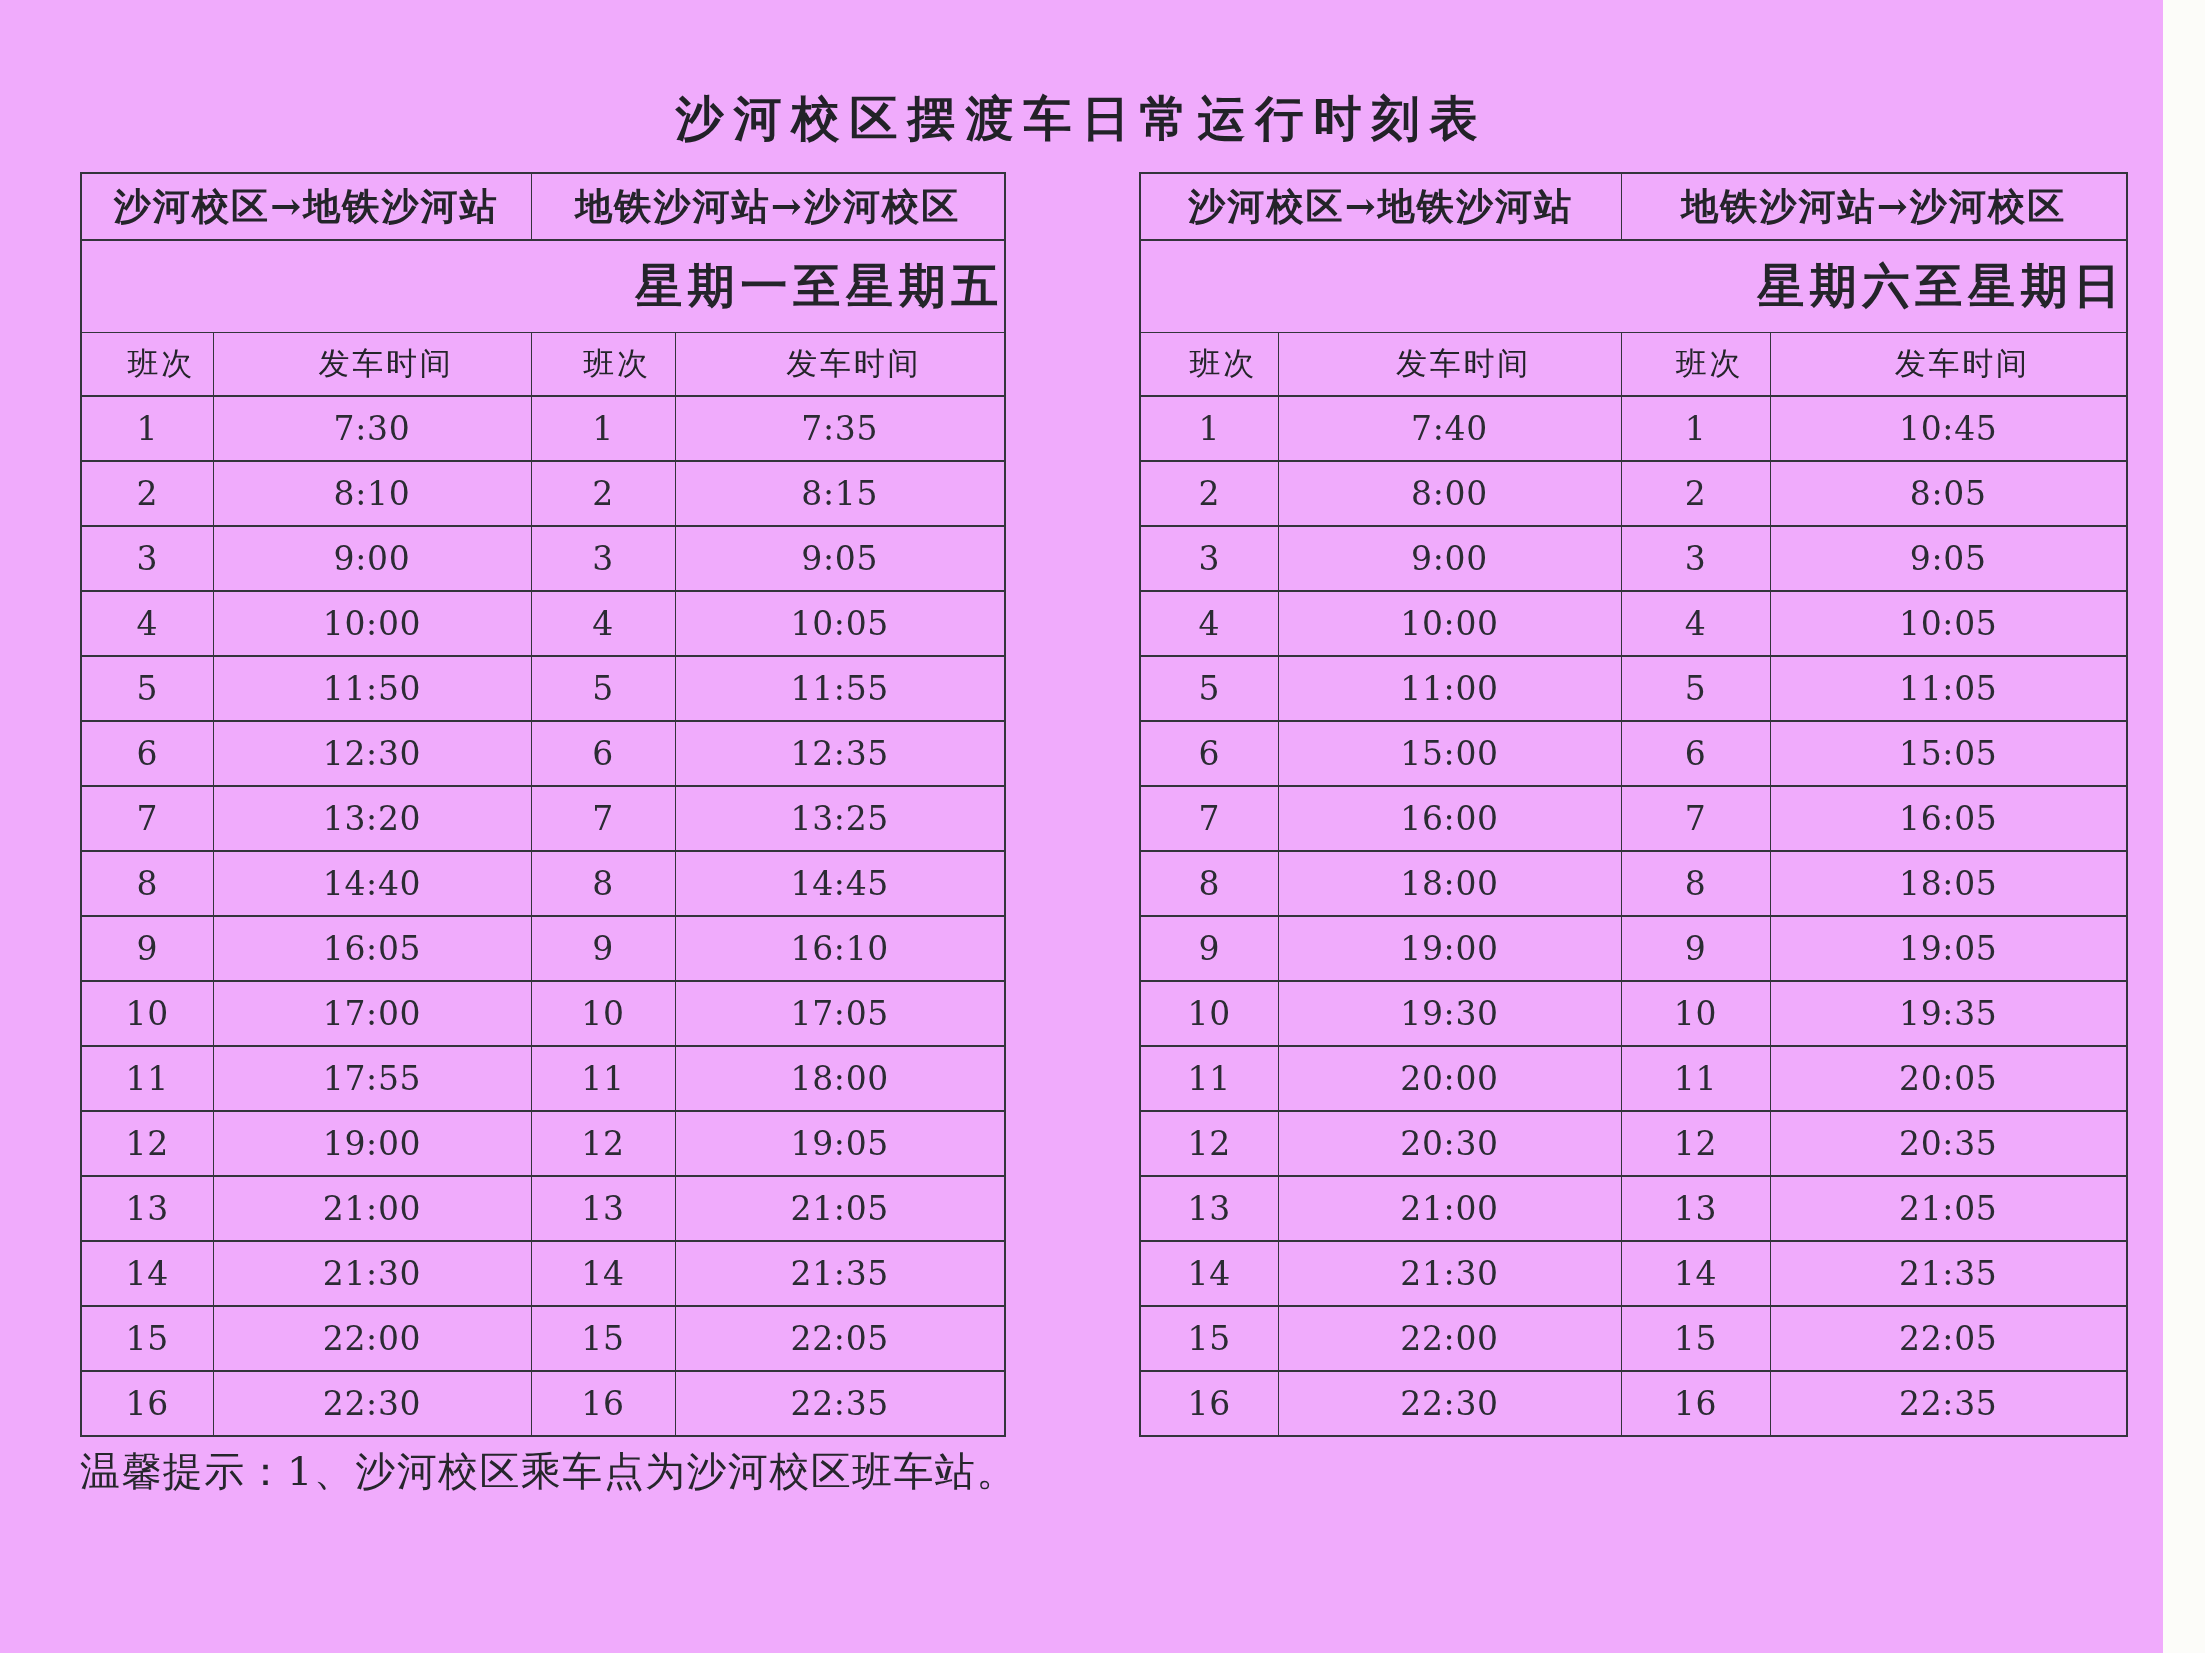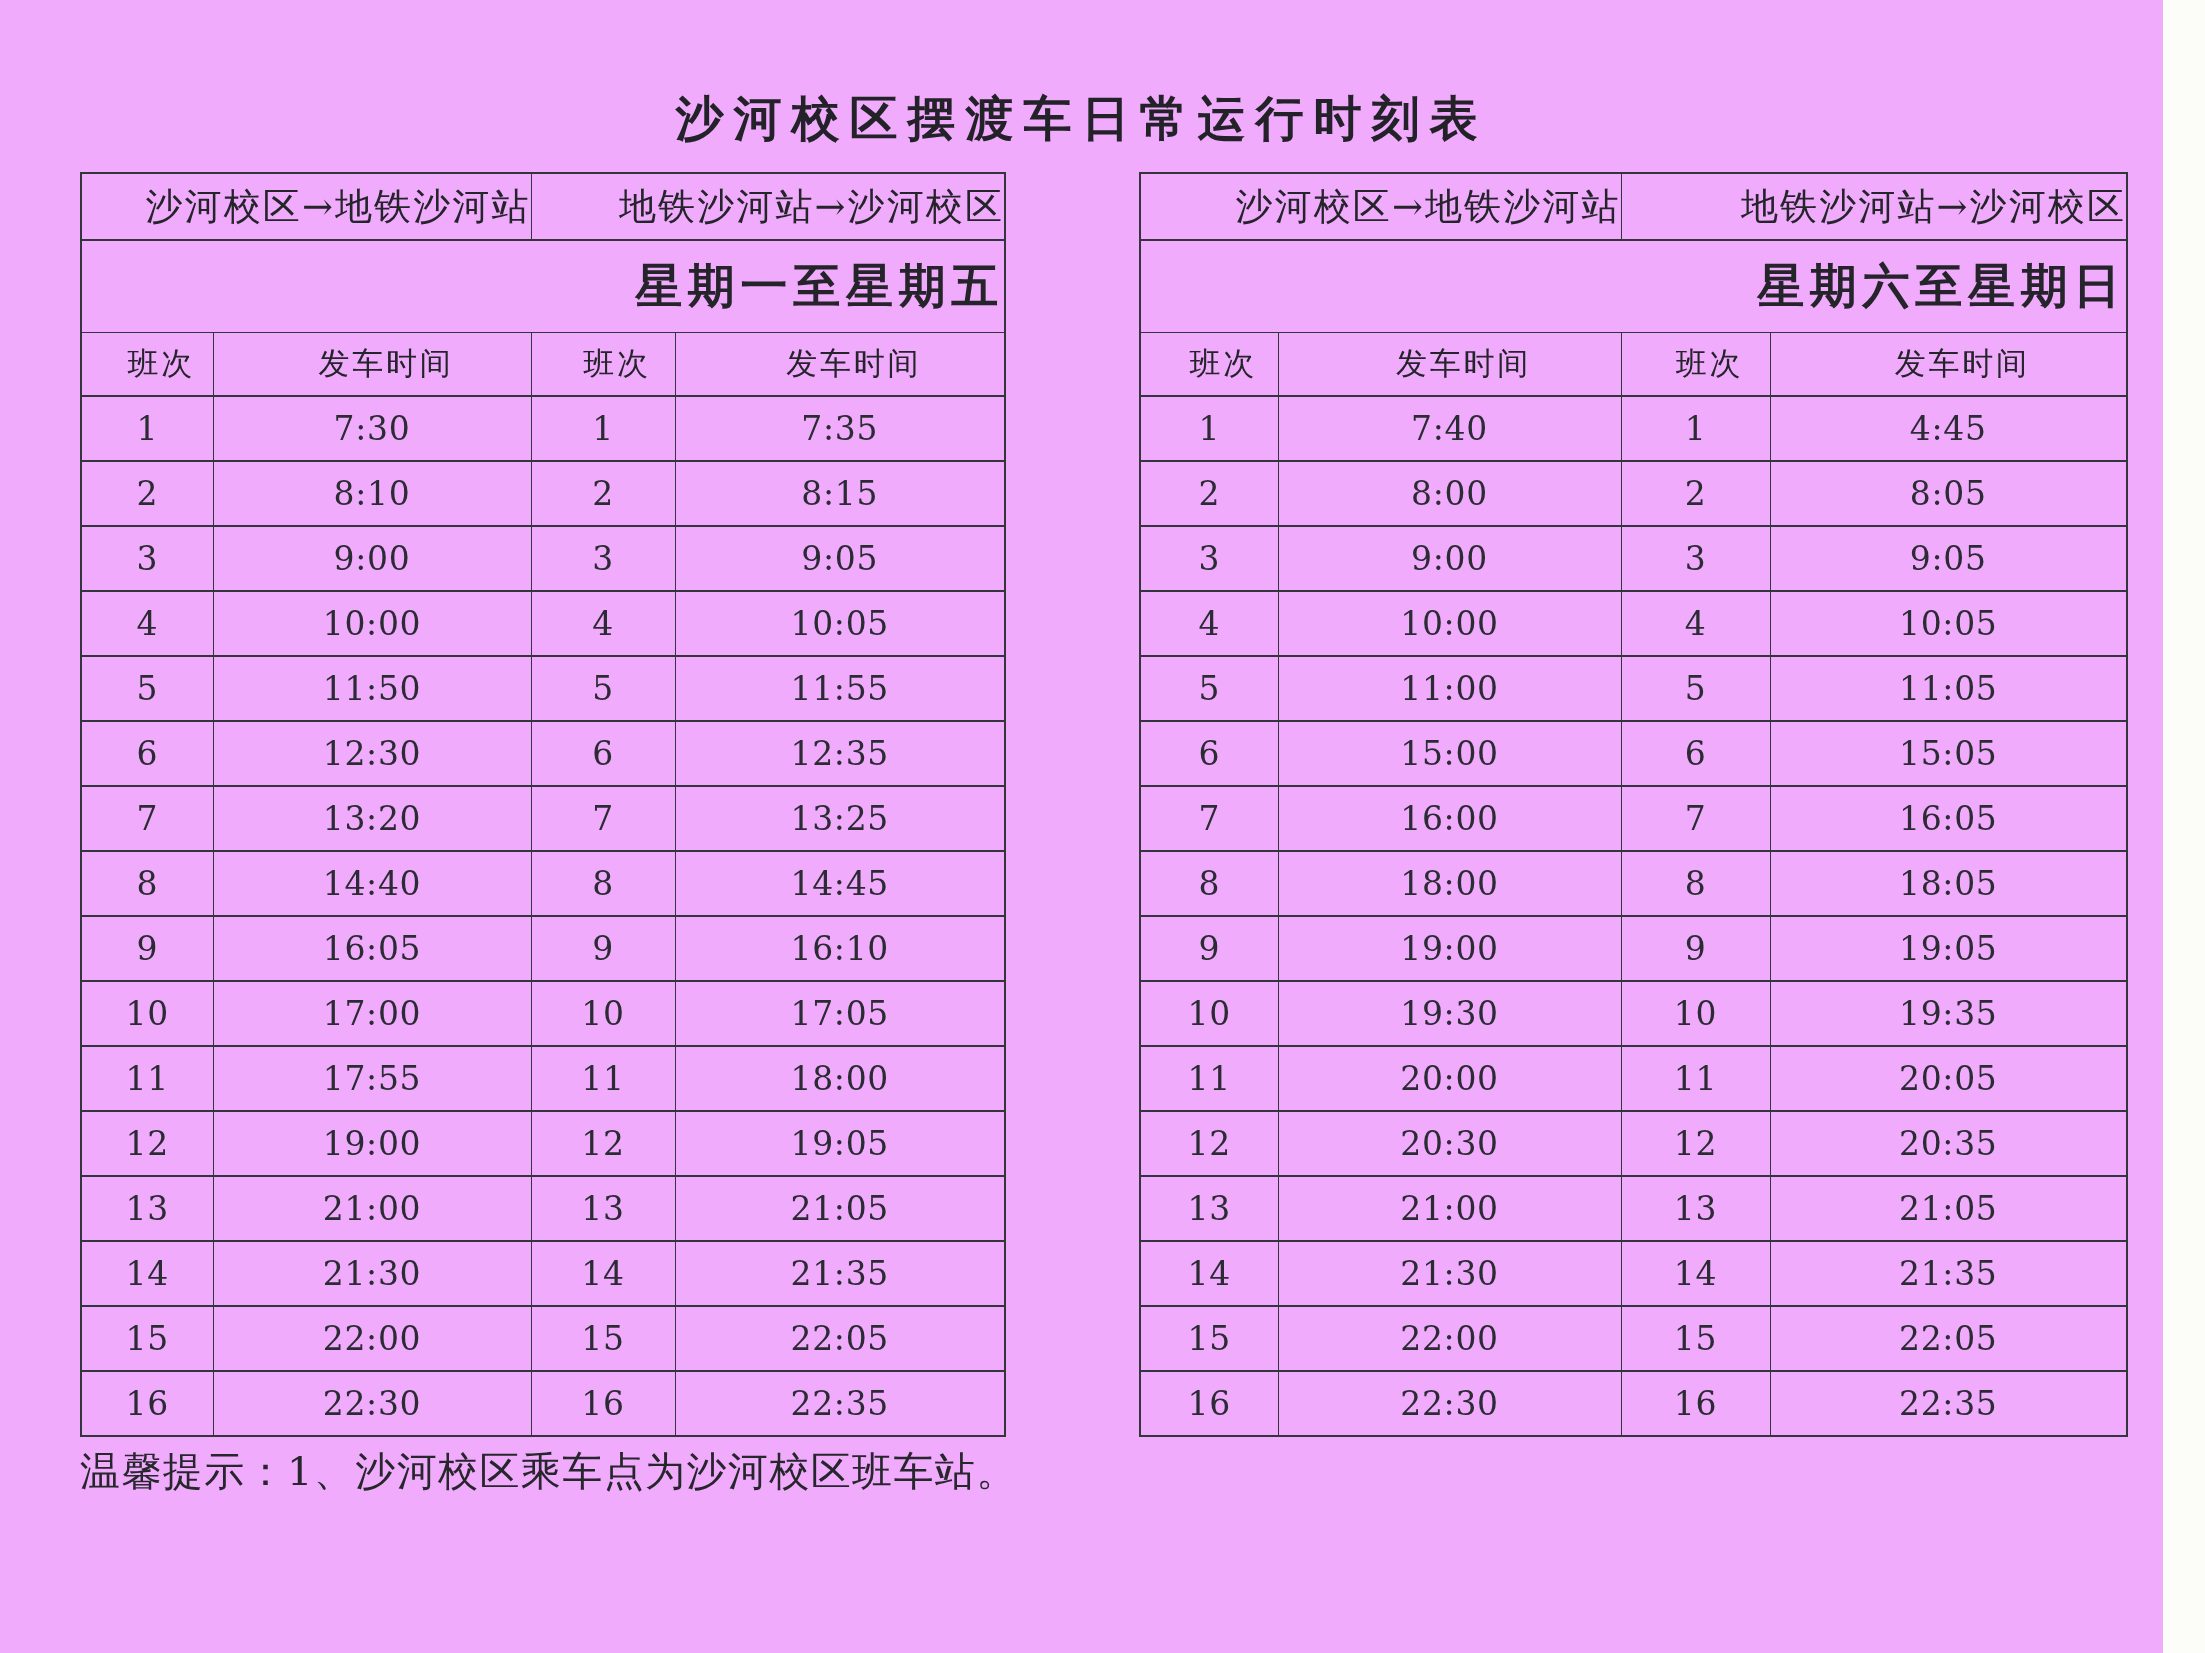--- a/index.html
+++ b/index.html
@@ -48,23 +48,22 @@
   table.tt th, table.tt td {
     text-align: center;
     vertical-align: middle;
     padding: 0;
     overflow: hidden;
     white-space: nowrap;
   }
   tr.dir-row th {
     height: 65px;
     font-size: 37px;
-    font-weight: 400;
+    font-weight: 700;
     letter-spacing: 2.1px;
-    text-align: right;
   }
   tr.period-row th {
     height: 91px;
     font-size: 47px;
     font-weight: 700;
     letter-spacing: 5.7px;
     text-align: right;
   }
   tr.col-row th {
     height: 62px;
@@ -244,21 +243,21 @@
         <th>发车时间</th>
         <th>班次</th>
         <th>发车时间</th>
       </tr>
     </thead>
     <tbody>
         <tr>
           <td>1</td>
           <td>7:40</td>
           <td>1</td>
-          <td>4:45</td>
+          <td>10:45</td>
         </tr>
         <tr>
           <td>2</td>
           <td>8:00</td>
           <td>2</td>
           <td>8:05</td>
         </tr>
         <tr>
           <td>3</td>
           <td>9:00</td>

